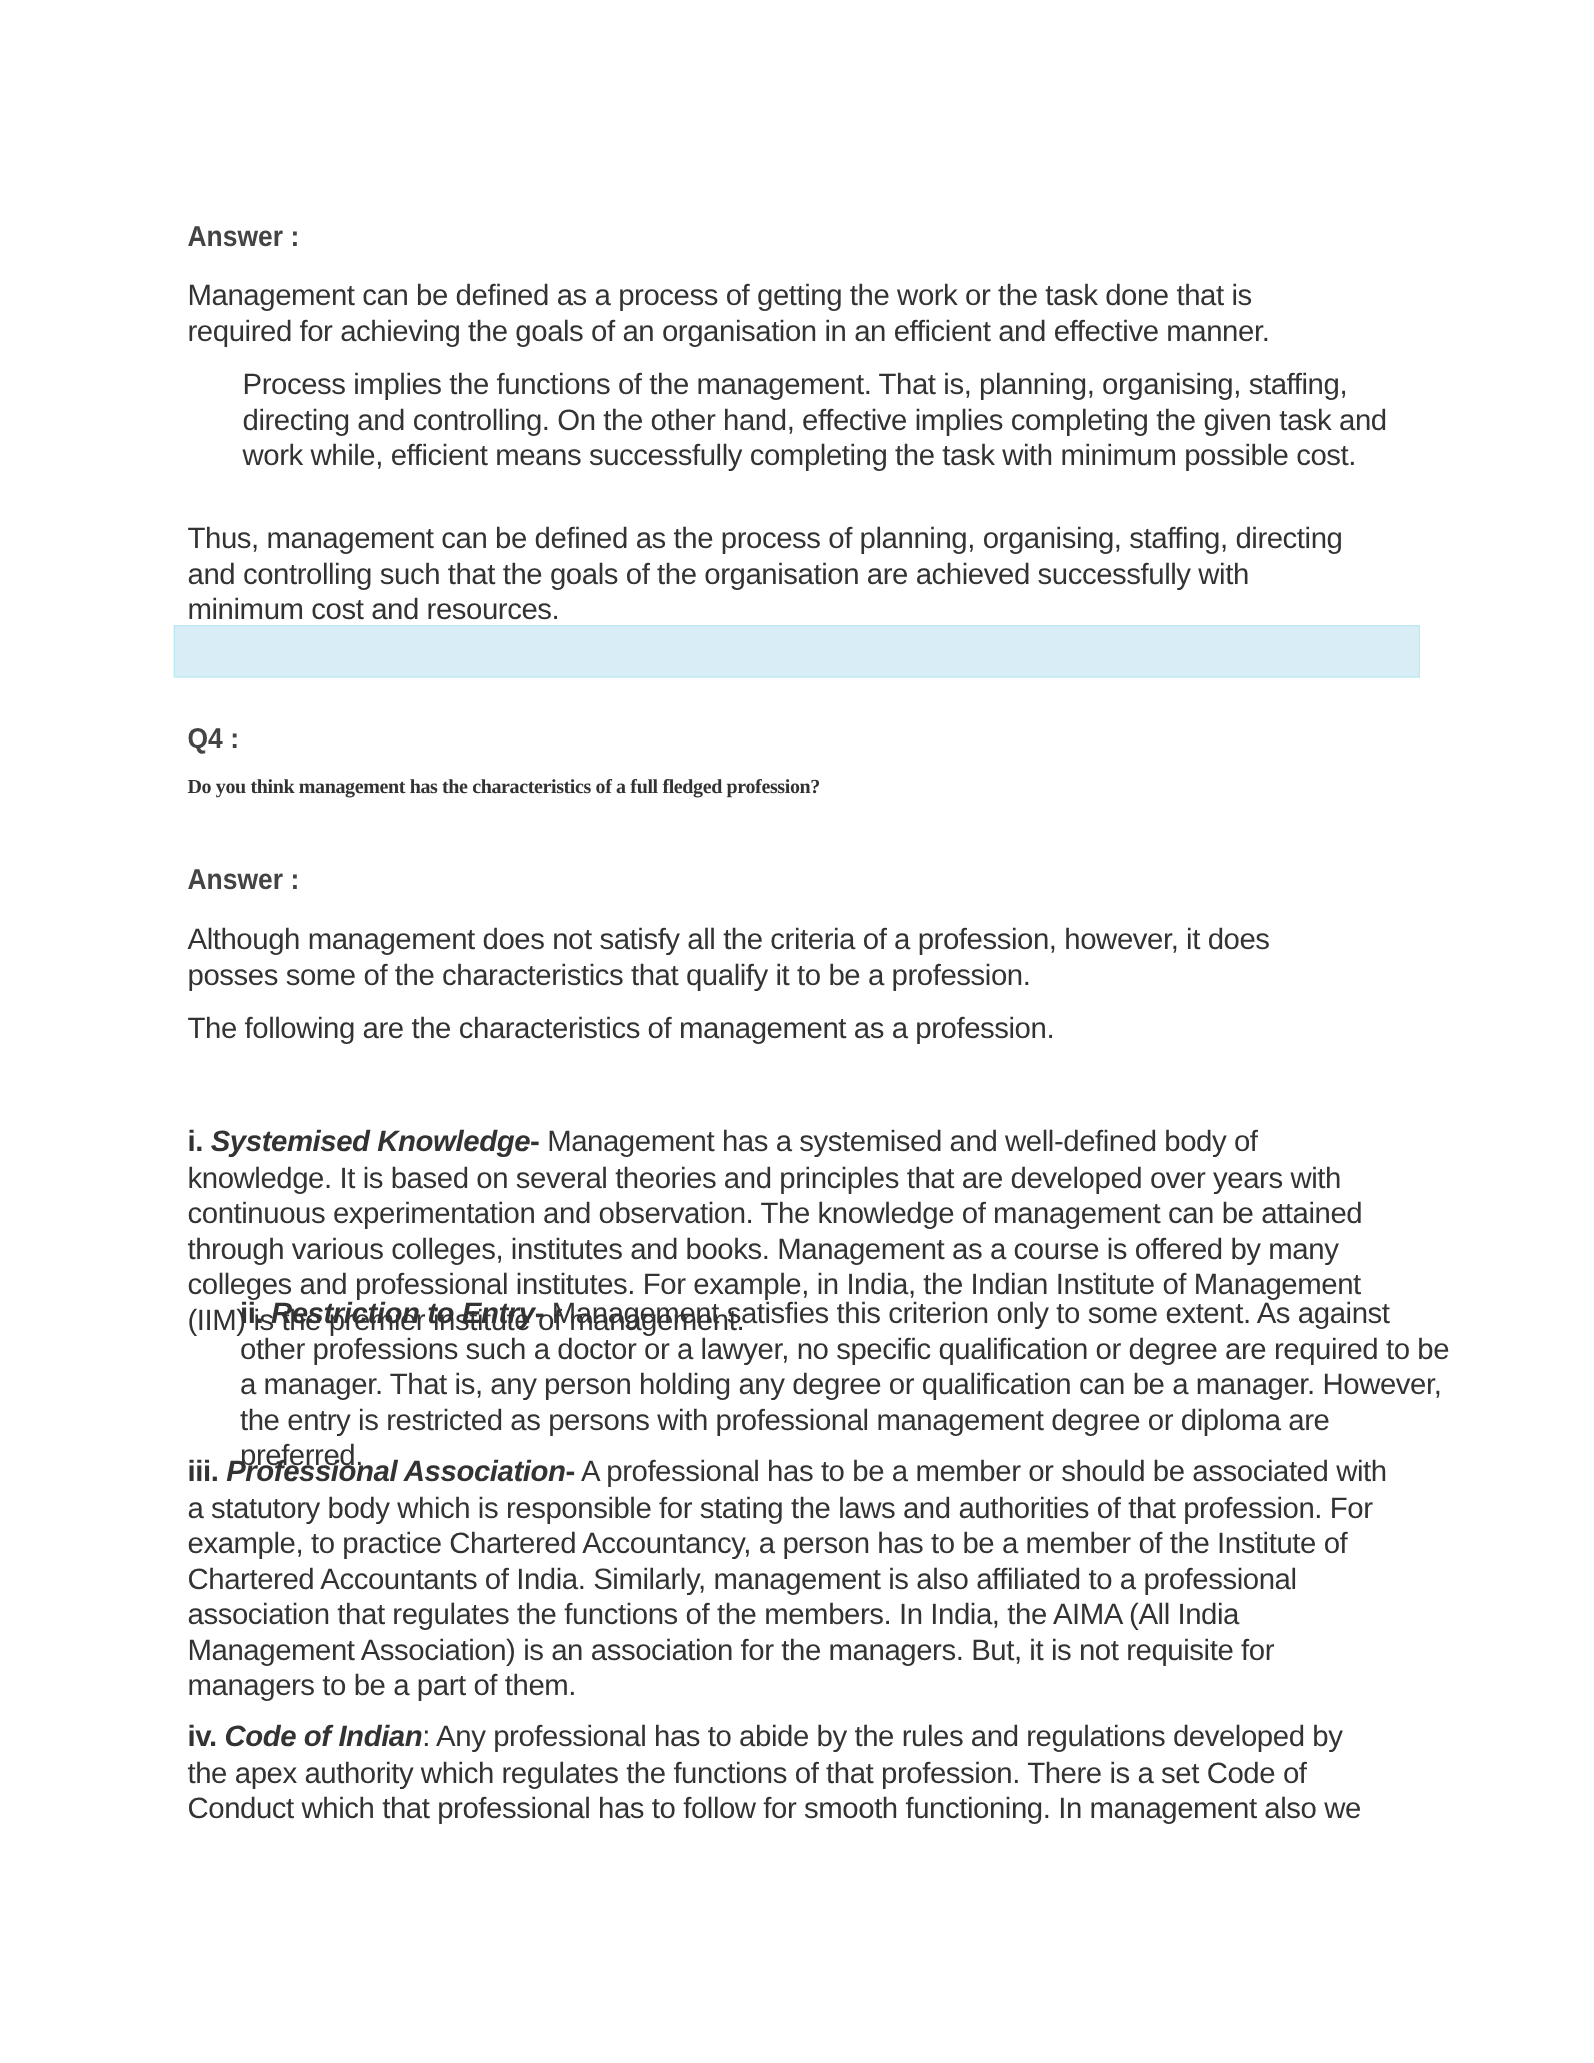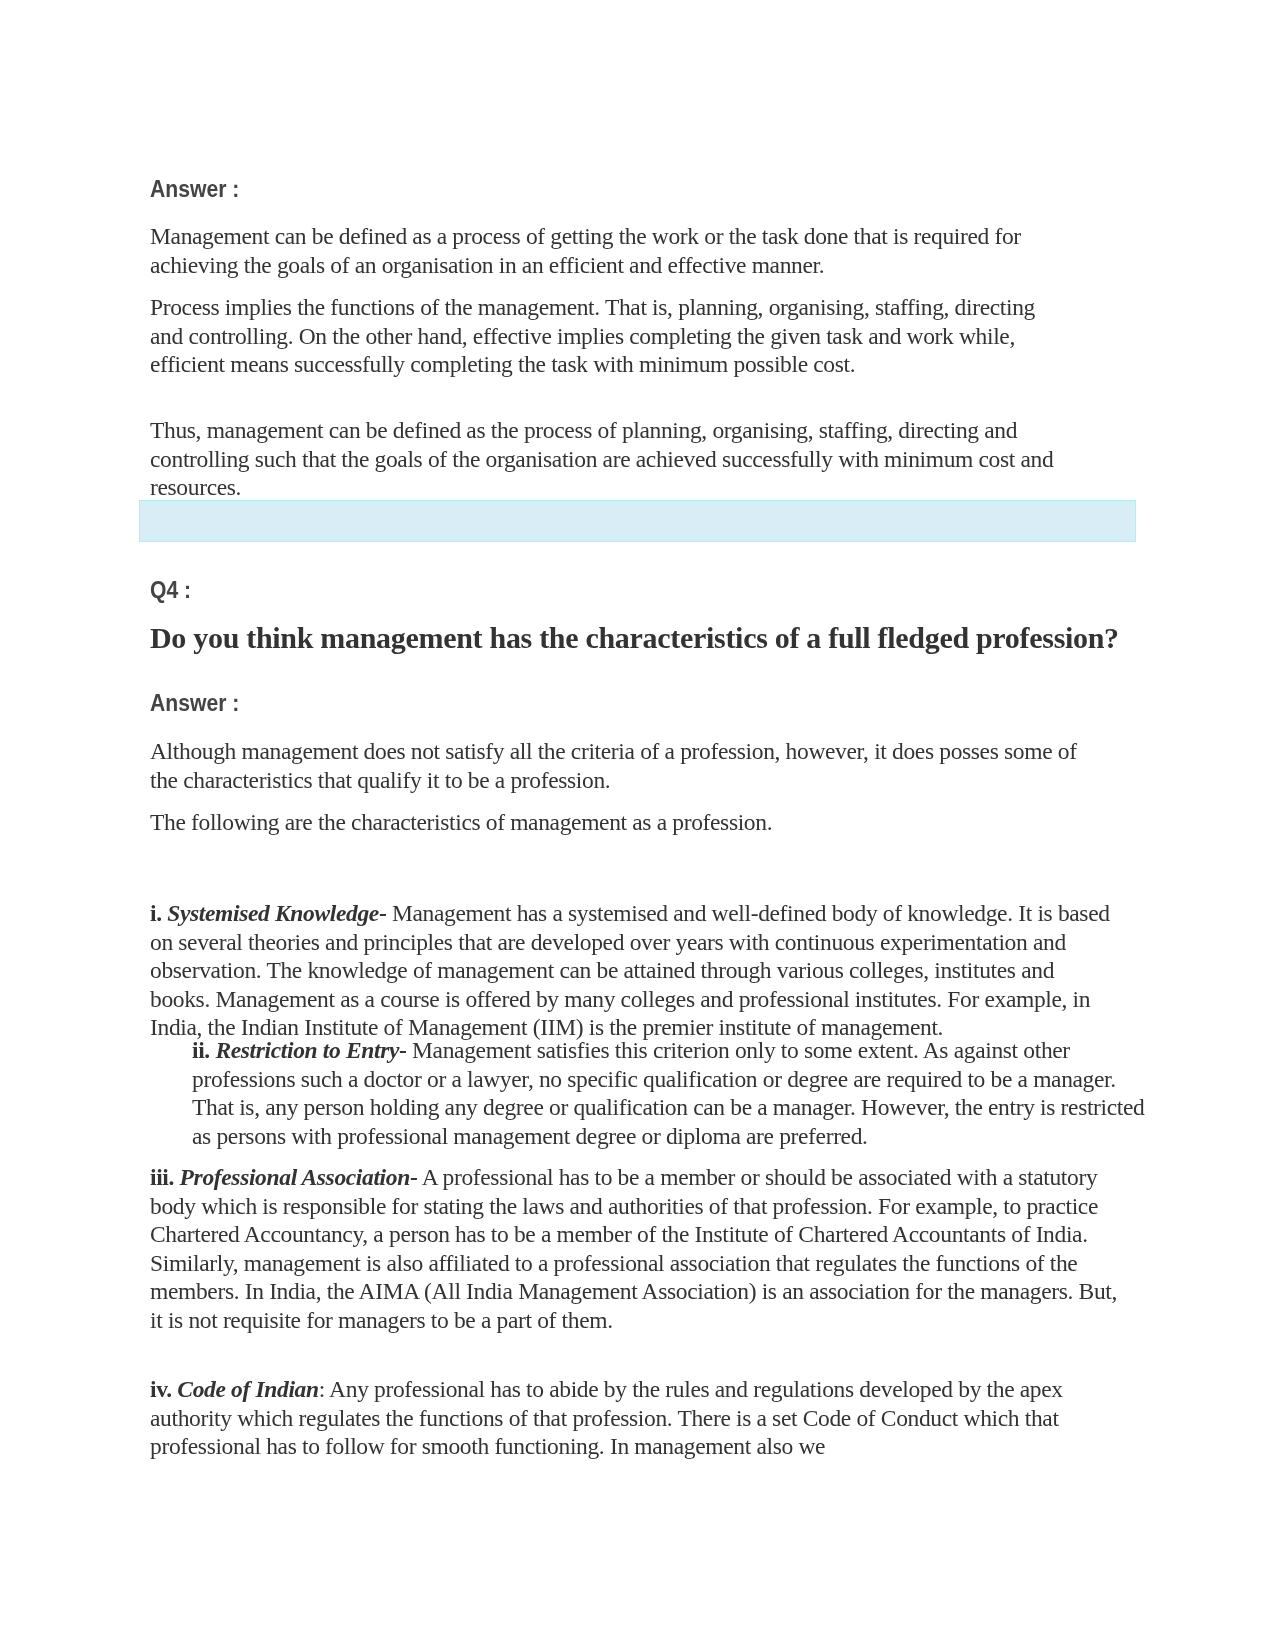--- a/index.html
+++ b/index.html
@@ -5,43 +5,43 @@
   html, body { margin: 0; padding: 0; background: #ffffff; }
   body { width: 1275px; height: 1650px; position: relative; overflow: hidden; }
   .heading {
     position: absolute; left: 150px;
     font-family: "Liberation Sans", sans-serif;
     font-size: 23px; font-weight: bold; color: #444444;
     transform: scaleX(0.92); transform-origin: left top;
   }
   .para {
     position: absolute; left: 150px; width: 1000px;
-    font-family: Liberation Serif, serif;
+    font-family: Liberation Sans, sans-serif;
     font-size: 23.5px; line-height: 28.5px; color: #333333;
     letter-spacing: -0.35px;
   }
   .question {
     position: absolute; left: 150px; width: 1000px;
     font-family: "Liberation Serif", serif;
-    font-size: 30px; font-weight: bold; color: #333333; letter-spacing: -0.3px;
+    font-size: 16px; font-weight: bold; color: #333333; letter-spacing: -0.3px;
   }
   .band {
     position: absolute; left: 139px; top: 500px; width: 997px; height: 42px;
     background: #d9edf7; border: 1.5px solid #bce8f1; box-sizing: border-box;
   }
   b.num { font-weight: bold; }
   i.term { font-weight: bold; font-style: italic; }
 </style>
 </head>
 <body>
 
 <div class="heading" style="top:176px;">Answer :</div>
 
 <div class="para" style="top:222px;width:930px;">Management can be defined as a process of getting the work or the task done that is required for achieving the goals of an organisation in an efficient and effective manner.</div>
-<div class="para" style="top:293px;width:920px;">Process implies the functions of the management. That is, planning, organising, staffing, directing and controlling. On the other hand, effective implies completing the given task and work while, efficient means successfully completing the task with minimum possible cost.</div>
+<div class="para" style="top:293px;width:920px;margin-left:44px;">Process implies the functions of the management. That is, planning, organising, staffing, directing and controlling. On the other hand, effective implies completing the given task and work while, efficient means successfully completing the task with minimum possible cost.</div>
 <div class="para" style="top:392px;width:930px;margin-top:24px;">Thus, management can be defined as the process of planning, organising, staffing, directing and controlling such that the goals of the organisation are achieved successfully with minimum cost and resources.</div>
 
 <div class="band"></div>
 
 <div class="heading" style="top:577px;">Q4 :</div>
 <div class="question" style="top:621px;">Do you think management has the characteristics of a full fledged profession?</div>
 
 <div class="heading" style="top:690px;">Answer :</div>
 
 <div class="para" style="top:737px;width:930px;">Although management does not satisfy all the criteria of a profession, however, it does posses some of the characteristics that qualify it to be a profession.</div>

